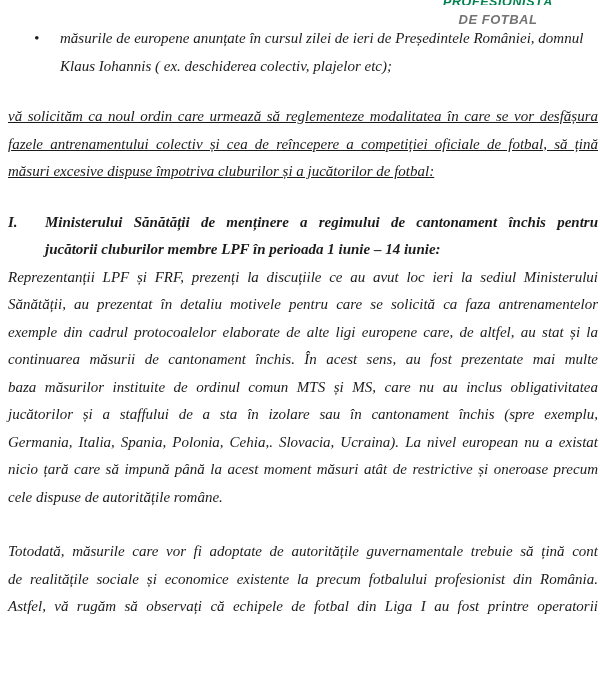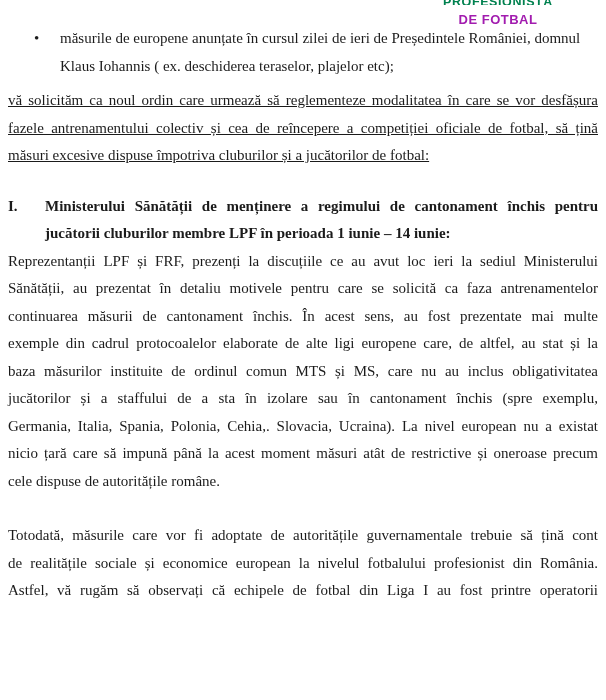--- a/index.html
+++ b/index.html
@@ -7,20 +7,21 @@
   .page {
     position: relative;
     width: 606px;
     height: 622px;
     background: #ffffff;
     overflow: hidden;
     font-family: "Liberation Serif", "DejaVu Serif", serif;
     color: #1b1b1b;
     font-size: 15px;
     line-height: 27.5px;
+    font-style: italic;
   }
   .content {
     position: absolute;
     top: 0; left: 8px;
     width: 590px;
   }
   .line { display: block; }
   .justified .line { text-align: justify; text-align-last: justify; }
   .justified .line.last { text-align-last: left; }
   .underlined .line { text-decoration: underline; }
@@ -59,21 +60,21 @@
     padding-left: 52px;
   }
   .bullet-marker {
     position: absolute;
     left: 26px;
     top: 0;
     font-size: 15px;
   }
 
   
-  .request-para { margin-top: 7px; }
+  .request-para { margin-top: 23px; }
 
   
   .section-heading {
     position: relative;
     margin-top: 23px;
     padding-left: 37px;
     font-weight: bold;
   }
   .section-number {
     position: absolute;
@@ -87,59 +88,59 @@
 </style>
 </head>
 <body>
 
 <div class="page">
 
   <div class="logo">
     <div class="logo-clip">
       <span class="logo-top" style="color: rgb(0, 129, 79);">PROFESIONISTĂ</span>
     </div>
-    <span class="logo-bottom" style="color: #a21caf;">DE FOTBAL</span>
+    <span class="logo-bottom" style="color: #737373;">DE FOTBAL</span>
   </div>
 
   <div class="content">
 
     <div class="bullet-item">
       <span class="bullet-marker">•</span>
       <div>
           <div class="line">măsurile de europene anunțate în cursul zilei de ieri de Președintele României, domnul</div>
-          <div class="line last">Klaus Iohannis ( ex. deschiderea teraselor, plajelor etc);</div>
+          <div class="line last">Klaus Iohannis ( ex. deschiderea colectiv, plajelor etc);</div>
         </div>
     </div>
 
     <div class="request-para justified underlined">
         <div class="line">vă solicităm ca noul ordin care urmează să reglementeze modalitatea în care se vor desfășura</div>
         <div class="line">fazele antrenamentului colectiv și cea de reîncepere a competiției oficiale de fotbal, să țină</div>
         <div class="line last">măsuri excesive dispuse împotriva cluburilor și a jucătorilor de fotbal:</div>
       </div>
 
     <div class="section-heading justified">
       <span class="section-number">I.</span>
       <div>
           <div class="line">Ministerului Sănătății de menținere a regimului de cantonament închis pentru</div>
           <div class="line last">jucătorii cluburilor membre LPF în perioada 1 iunie – 14 iunie:</div>
         </div>
     </div>
 
     <div class="body-para-1 justified">
         <div class="line">Reprezentanții LPF și FRF, prezenți la discuțiile ce au avut loc ieri la sediul Ministerului</div>
         <div class="line">Sănătății, au prezentat în detaliu motivele pentru care se solicită ca faza antrenamentelor</div>
+        <div class="line">exemple din cadrul protocoalelor elaborate de alte ligi europene care, de altfel, au stat și la</div>
         <div class="line">continuarea măsurii de cantonament închis. În acest sens, au fost prezentate mai multe</div>
-        <div class="line">exemple din cadrul protocoalelor elaborate de alte ligi europene care, de altfel, au stat și la</div>
         <div class="line">baza măsurilor instituite de ordinul comun MTS și MS, care nu au inclus obligativitatea</div>
         <div class="line">jucătorilor și a staffului de a sta în izolare sau în cantonament închis (spre exemplu,</div>
         <div class="line">Germania, Italia, Spania, Polonia, Cehia,. Slovacia, Ucraina). La nivel european nu a existat</div>
         <div class="line">nicio țară care să impună până la acest moment măsuri atât de restrictive și oneroase precum</div>
         <div class="line last">cele dispuse de autoritățile române.</div>
       </div>
 
     <div class="body-para-2 justified">
         <div class="line">Totodată, măsurile care vor fi adoptate de autoritățile guvernamentale trebuie să țină cont</div>
-        <div class="line">de realitățile sociale și economice european la nivelul fotbalului profesionist din România.</div>
+        <div class="line">de realitățile sociale și economice existente la precum fotbalului profesionist din România.</div>
         <div class="line">Astfel, vă rugăm să observați că echipele de fotbal din Liga I au fost printre operatorii</div>
       </div>
 
   </div>
 </div>
 
 </body></html>

